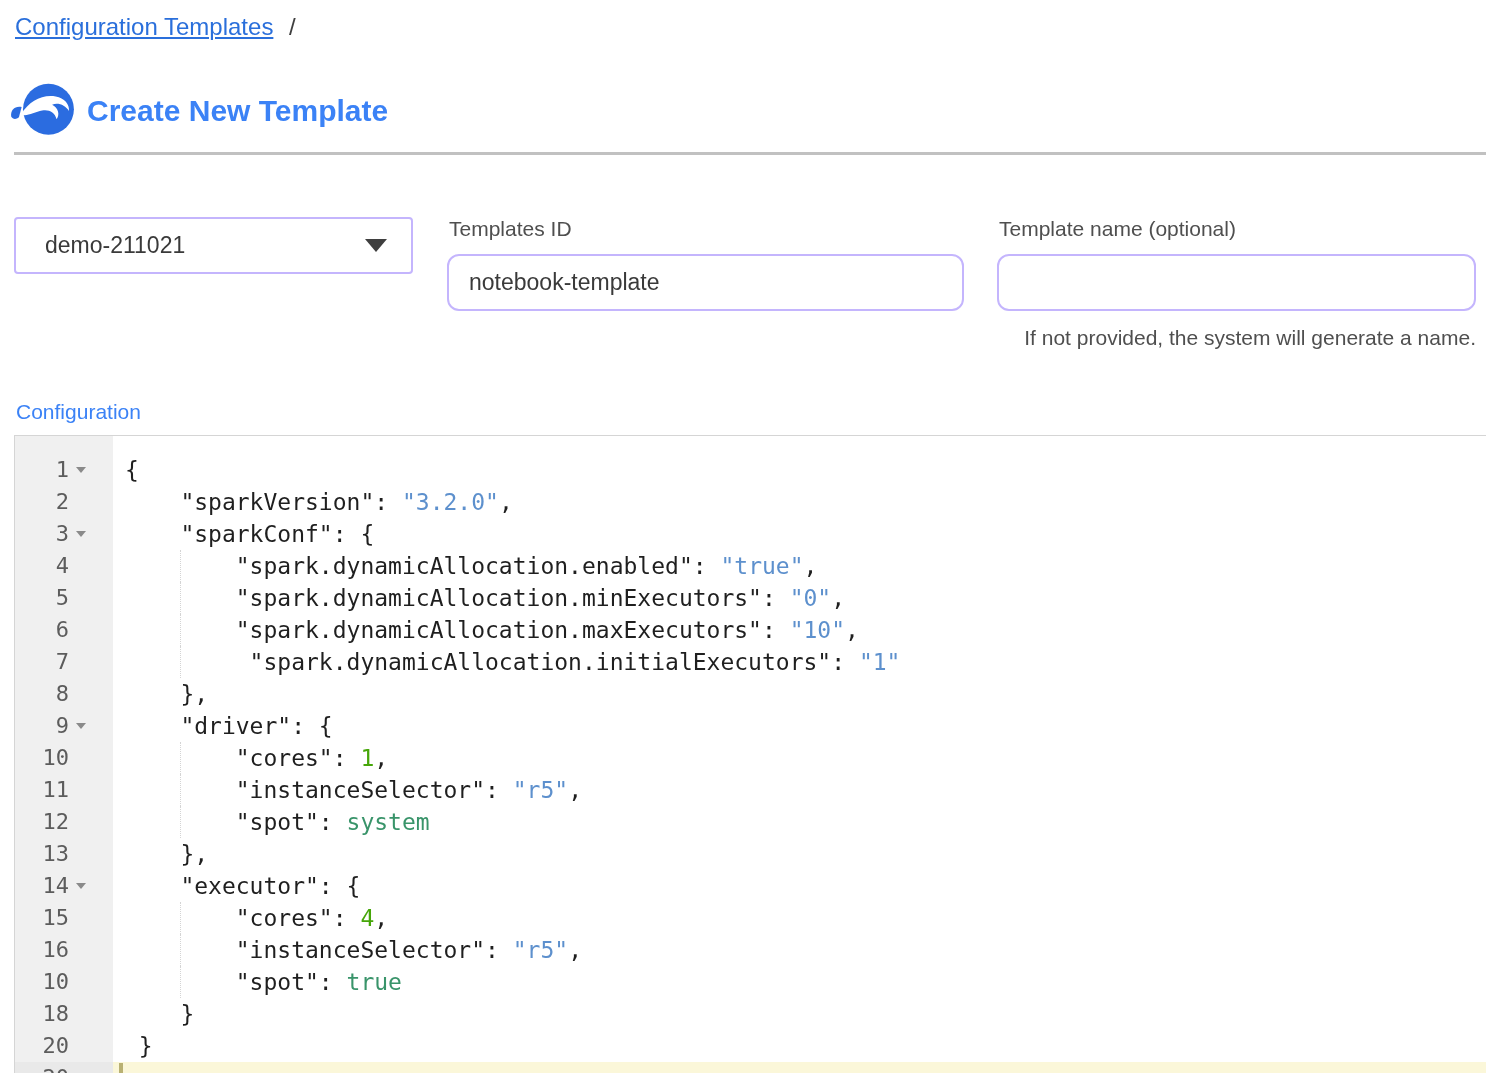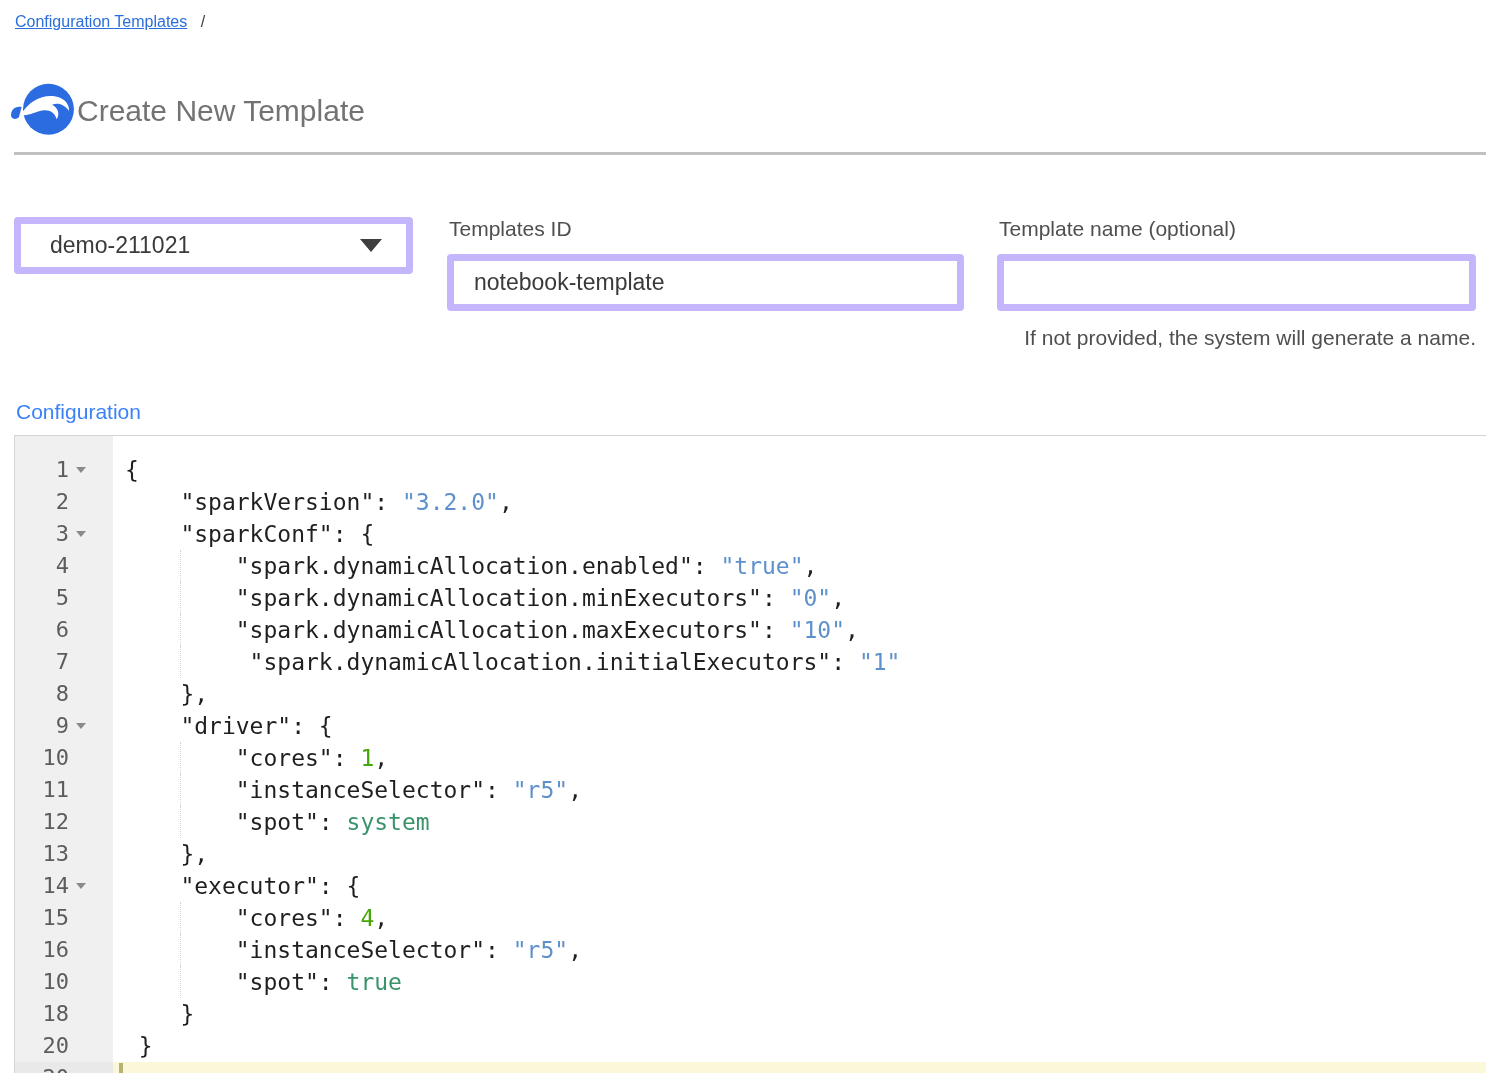--- a/index.html
+++ b/index.html
@@ -1,43 +1,43 @@
 <!DOCTYPE html>
 <html><head>
 <meta charset="utf-8">
 <style>
   html,body{margin:0;padding:0;background:#fff;}
   .page{position:relative;width:1486px;height:1073px;background:#fff;overflow:hidden;
         font-family:"Liberation Sans",sans-serif;color:#3f3f3f;}
 
   
-  .breadcrumb{position:absolute;left:15px;top:13px;font-size:16px;text-align:center;}
+  .breadcrumb{position:absolute;left:15px;top:13px;font-size:24px;text-align:center;}
   .breadcrumb a{color:#2a6fdb;text-decoration:underline;cursor:pointer;}
   .breadcrumb .sep{color:#3f3f3f;margin-left:9px;}
 
   
   .page-header{position:absolute;left:10px;top:81px;display:flex;align-items:center;}
   .logo{width:66px;height:60px;display:block;flex:0 0 auto;}
-  h1.title{margin:0 0 0 1px;font-size:30px;font-weight:400;color:#737373;}
+  h1.title{margin:0 0 0 11px;font-size:30px;font-weight:700;color:#3b82f6;}
 
   .divider{position:absolute;left:14px;right:0;top:152px;height:3px;background:#c1c1c1;}
 
   
   .field{position:absolute;}
   .f-cluster{left:14px;top:217px;width:399px;}
   .f-tid{left:447px;top:217px;width:517px;}
   .f-tname{left:997px;top:217px;width:479px;}
   .field label{display:block;font-size:21px;color:#4f4f4f;margin:0 0 13px 2px;}
-  .control{height:57px;border:7px solid #c4b5fd;border-radius:4px;background:#fff;
+  .control{height:57px;border:2px solid #c4b5fd;border-radius:4px;background:#fff;
            box-sizing:border-box;font-size:23px;color:#3a3a3a;}
   .select{display:flex;align-items:center;justify-content:space-between;
           padding:0 24px 0 29px;cursor:pointer;}
   .caret{width:0;height:0;border-left:11px solid transparent;border-right:11px solid transparent;
          border-top:13px solid #3f3f3f;}
-  input.control{width:100%;padding:0 20px;font-family:inherit;outline:none;display:block;}
+  input.control{width:100%;padding:0 20px;font-family:inherit;outline:none;display:block;border-radius:12px;}
   .helper{margin-top:15px;font-size:21px;color:#4f4f4f;text-align:right;}
 
   
   .config-label{position:absolute;left:16px;top:400px;font-size:21px;color:#3b82f6;}
   .editor{position:absolute;left:14px;top:435px;right:-2px;bottom:-2px;
           border:1px solid #d5d5d5;background:#fff;}
   .gutter-bg{position:absolute;left:0;top:0;bottom:0;width:98px;background:#f0f0f0;}
   .ed-lines{position:absolute;left:0;top:18px;right:0;
             font-family:"DejaVu Sans Mono",monospace;font-size:23px;line-height:32px;}
   .ed-row{display:flex;height:32px;}

